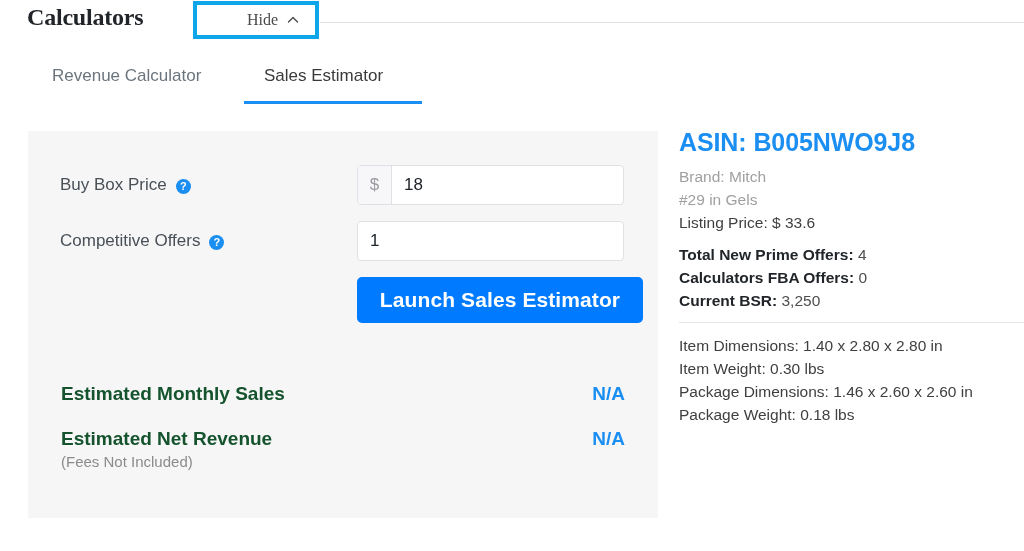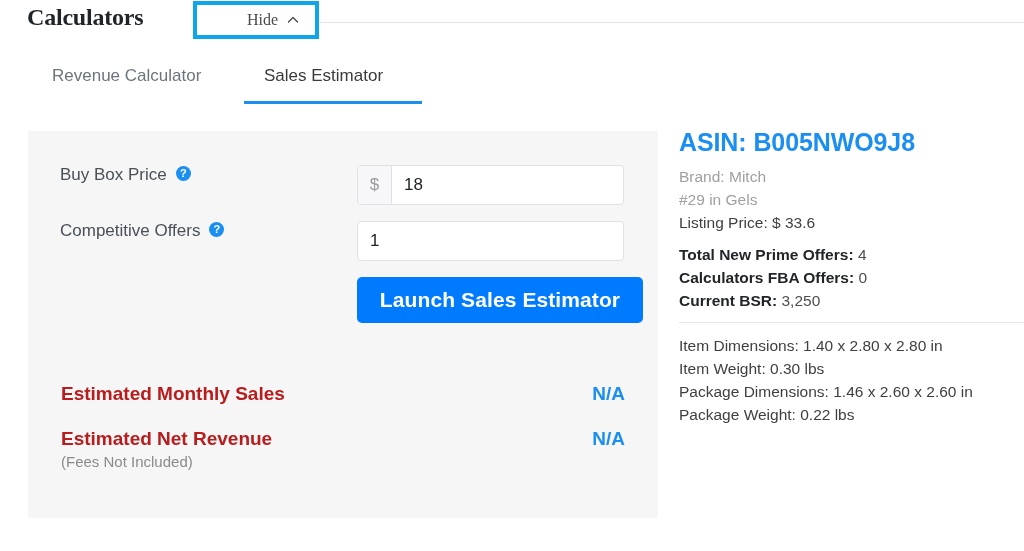--- a/index.html
+++ b/index.html
@@ -115,20 +115,21 @@
   }
   .field-row-price { top: 34px; }
   .field-row-offers { top: 90px; }
 
   .field-label {
     position: absolute;
     left: 32px;
     top: 0;
     height: 40px;
     display: flex;
+    align-items: center;
     gap: 9px;
     font-size: 17px;
     color: #495057;
     white-space: nowrap;
   }
   .help-icon {
     display: inline-block;
     width: 15px;
     height: 15px;
     border-radius: 50%;
@@ -204,21 +205,21 @@
   }
   .result-row-sales { top: 252px; }
   .result-row-revenue { top: 297px; }
 
   .result-label {
     position: absolute;
     left: 33px;
     top: 0;
     font-size: 19px;
     font-weight: bold;
-    color: #b91c1c;
+    color: #14532d;
     white-space: nowrap;
   }
   .result-value {
     position: absolute;
     right: 33px;
     top: 0;
     font-size: 19px;
     font-weight: bold;
     color: #1b8ef2;
     white-space: nowrap;
@@ -343,14 +344,14 @@
   <div class="info-line">
     <span class="k">Current BSR:</span>
     <span class="v">3,250</span>
   </div>
 
   <div class="info-divider"></div>
 
   <div class="info-line">Item Dimensions: 1.40 x 2.80 x 2.80 in</div>
   <div class="info-line">Item Weight: 0.30 lbs</div>
   <div class="info-line">Package Dimensions: 1.46 x 2.60 x 2.60 in</div>
-  <div class="info-line">Package Weight: 0.22 lbs</div>
+  <div class="info-line">Package Weight: 0.18 lbs</div>
 </div>
 
 </body></html>

